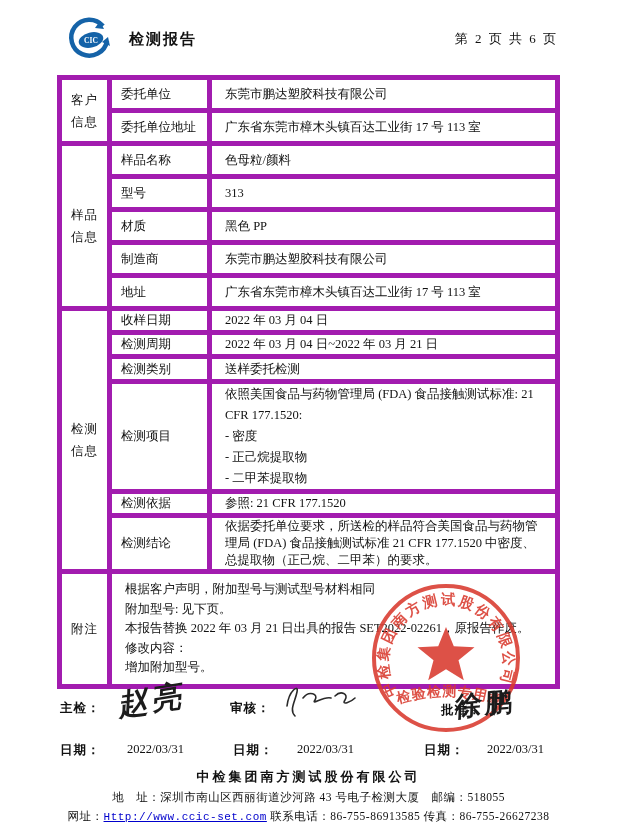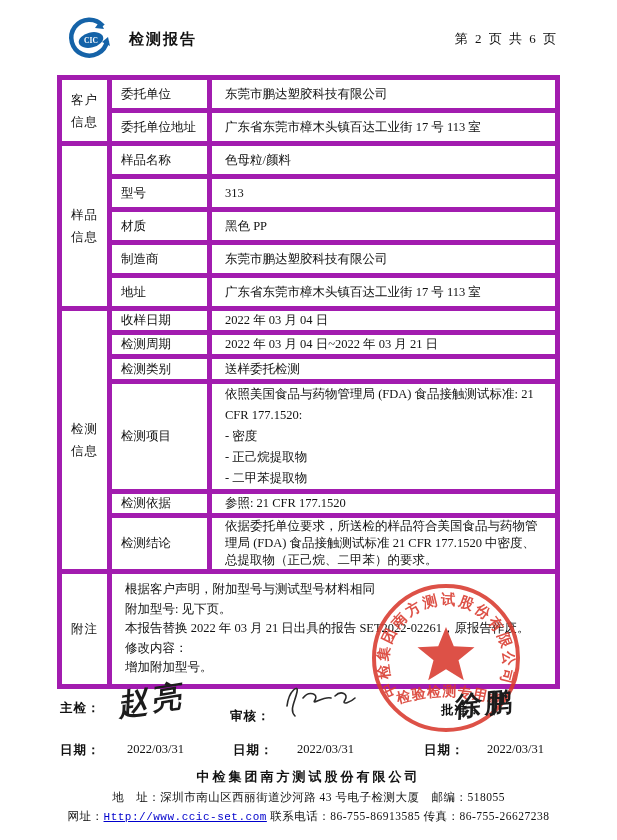--- a/index.html
+++ b/index.html
@@ -174,21 +174,21 @@
     <path id="bannerPath" d="M 28 124 Q 78 108 128 124" fill="none"></path>
     <text fill="#d93a2e" font-size="14" font-weight="bold" letter-spacing="1" font-family="Liberation Serif, serif">
       <textPath href="#bannerPath" startOffset="2">检验检测专用章</textPath>
     </text>
   </svg>
 
   <div class="sig-area">
     <span class="sig-label" style="left:3px; top:8px;">主检：</span>
     <span class="sig-name sig-zhao">赵亮</span>
 
-    <span class="sig-label" style="left:173px; top:16px;">审核：</span>
+    <span class="sig-label" style="left:173px; top:8px;">审核：</span>
     <svg class="sig-scribble" width="80" height="46" viewBox="0 0 80 46">
       <path d="M8 30 C 10 14, 20 8, 18 16 C 16 26, 10 34, 16 40 M 24 22 C 30 14, 40 18, 36 24 C 32 30, 44 20, 52 22 M 56 20 C 62 14, 70 18, 66 24 C 62 30, 72 26, 76 22" fill="none" stroke="#2a2a2a" stroke-width="1.6" stroke-linecap="round"></path>
     </svg>
 
     <span class="sig-label" style="left:384px; top:10px;">批准：</span>
     <span class="sig-name sig-xu">徐鹏</span>
 
     <div class="date-row">
       <span class="date-label" style="left:3px;">日期：</span>
       <span class="date-val" style="left:70px;">2022/03/31</span>

